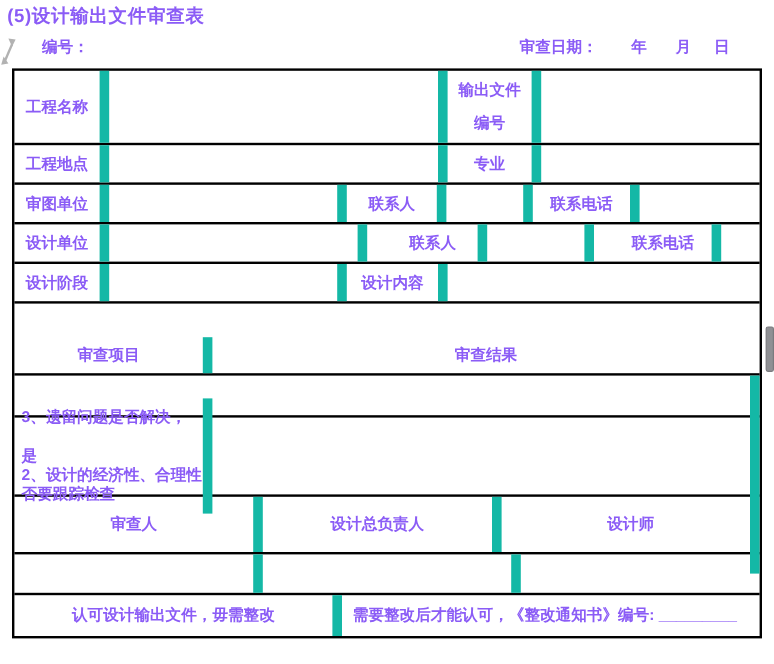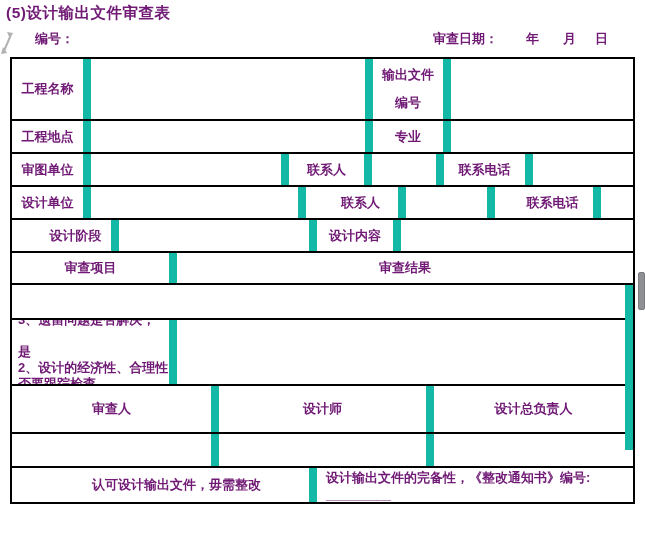--- a/index.html
+++ b/index.html
@@ -1,34 +1,34 @@
 <!DOCTYPE html>
 <html><head>
 <meta charset="utf-8">
 <style>
   * { margin:0; padding:0; box-sizing:border-box; }
   html,body { background:#fff; }
   .doc {
     position:relative; width:645px; height:553px; background:#ffffff;
-    font-family:"Liberation Sans", sans-serif; color:#701a75; overflow:hidden;
+    font-family:"Liberation Sans", sans-serif; color:#8b5cf6; overflow:hidden;
   }
   .title { position:absolute; left:6px; top:3px; font-size:15.5px; font-weight:bold; letter-spacing:0.5px; }
   .hdr { position:absolute; left:0; top:30px; width:100%; height:18px; font-size:13px; font-weight:bold; }
   .hdr span { position:absolute; white-space:nowrap; }
   .doc-no    { left:35px; }
   .rev-date  { left:433px; }
   .yy { left:526px; } .mm { left:563px; } .dd { left:595px; }
 
   .form-table {
     position:absolute; left:10px; top:57px; width:625px;
     border:2px solid #000; background:#fff;
     font-size:13px; font-weight:bold;
   }
   .row { display:flex; width:100%; border-bottom:2px solid #000; }
-  .row:last-child { border-bottom:none;padding-left:32px; }
+  .row:last-child { border-bottom:none; }
   .cell {
     display:flex; align-items:center; justify-content:center;
     border-right:8px solid #14b8a6; text-align:center; overflow:hidden;
     padding:0 3px;
   }
   .cell:last-child { border-right:none; }
   .cell.grow { flex:1 1 auto; }
   .left { justify-content:flex-start; text-align:left; padding-left:6px; }
   .two-line { white-space:pre-line; line-height:2.45; }
   .ml { white-space:pre-line; line-height:2.15; }
@@ -91,57 +91,57 @@
     <div class="row" style="height:33px;gap:17px;">
       <div class="cell" style="flex:0 0 79px;">设计单位</div>
       <div class="cell" style="flex:0 0 198px;"></div>
       <div class="cell" style="flex:0 0 83px;">联系人</div>
       <div class="cell" style="flex:0 0 72px;"></div>
       <div class="cell" style="flex:0 0 89px;">联系电话</div>
       <div class="cell grow"></div>
     </div>
 
     <div class="row" style="height:33px;">
-      <div class="cell" style="flex:0 0 79px;margin-left:28px;">设计阶段</div>
+      <div class="cell" style="flex:0 0 79px;">设计阶段</div>
       <div class="cell" style="flex:0 0 198px;"></div>
       <div class="cell" style="flex:0 0 84px;">设计内容</div>
       <div class="cell grow"></div>
     </div>
 
-    <div class="row" style="height:32px;">
+    <div class="row" style="height:32px;margin-top:28px;">
       <div class="cell" style="flex:0 0 165px;">审查项目</div>
       <div class="cell grow">审查结果</div>
     </div>
 
 
     <div class="row" style="height:35px;flex-direction:column;">
       <div class="cell left" style="flex:0 0 165px;">2、设计的经济性、合理性</div>
       <div class="cell grow"></div>
     </div>
 
-    <div class="row" style="height:66px;">
+    <div class="row" style="height:66px;align-items:center;">
       <div class="cell left two-line" style="flex:0 0 165px;">3、遗留问题是否解决，是
 否要跟踪检查</div>
       <div class="cell grow"></div>
     </div>
 
     <div class="row" style="height:48px;">
       <div class="cell" style="flex:0 0 207px;">审查人</div>
+      <div class="cell grow">设计总负责人</div>
       <div class="cell" style="flex:0 0 215px;">设计师</div>
-      <div class="cell grow">设计总负责人</div>
     </div>
 
     <div class="row" style="height:34px;">
       <div class="cell" style="flex:0 0 207px;"></div>
       <div class="cell" style="flex:0 0 215px;"></div>
       <div class="cell grow"></div>
     </div>
 
     <div class="row" style="height:34px;">
       <div class="cell" style="flex:0 0 273px;">认可设计输出文件，毋需整改</div>
-      <div class="cell grow left" style="padding-left:9px;">设计输出文件的完备性，《整改通知书》编号: _________</div>
+      <div class="cell grow left" style="padding-left:9px;">需要整改后才能认可，《整改通知书》编号: _________</div>
     </div>
 
   </div>
 
   <div class="scroll-thumb"></div>
 
 </div>
 
 </body></html>

